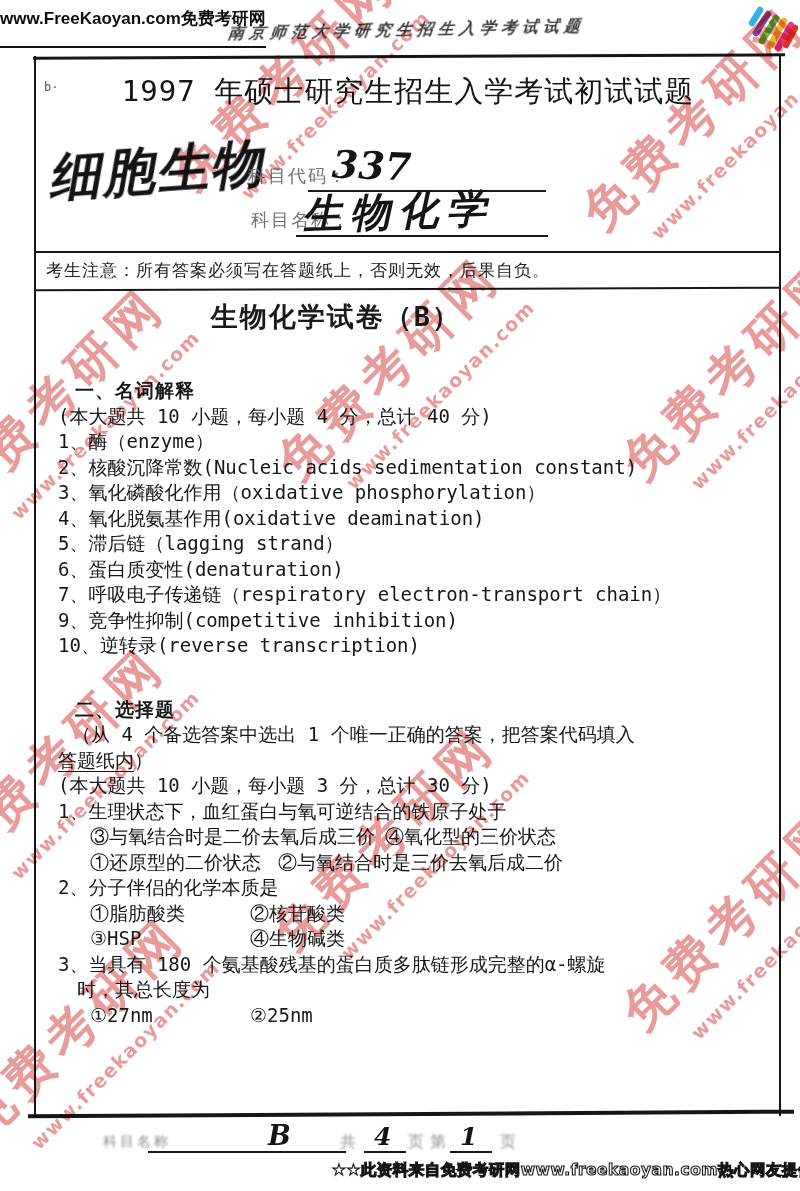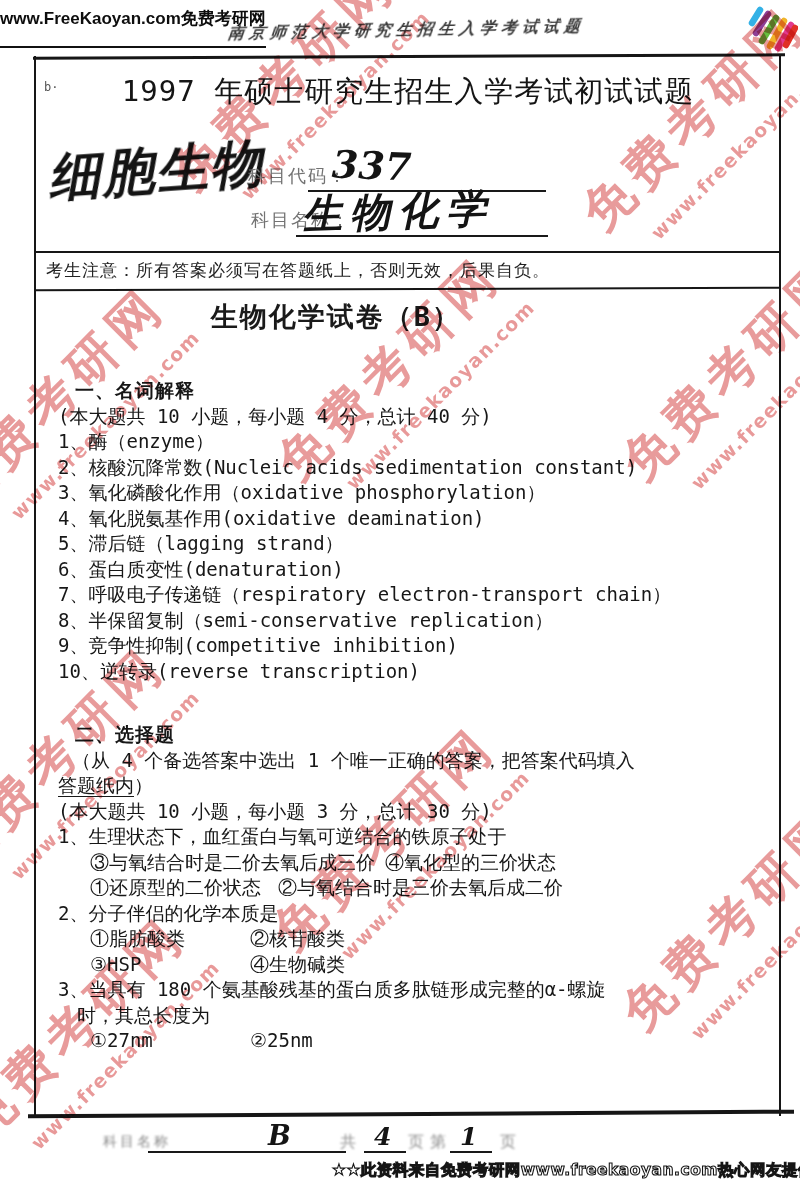--- a/index.html
+++ b/index.html
@@ -145,21 +145,20 @@
 <div class="abs content">
   <div class="h1">一、名词解释</div>
   <div>(本大题共 10 小题，每小题 4 分，总计 40 分)</div>
   <div>1、酶（enzyme）</div>
   <div>2、核酸沉降常数(Nucleic acids sedimentation constant)</div>
   <div>3、氧化磷酸化作用（oxidative phosphorylation）</div>
   <div>4、氧化脱氨基作用(oxidative deamination)</div>
   <div>5、滞后链（lagging strand）</div>
   <div>6、蛋白质变性(denaturation)</div>
   <div>7、呼吸电子传递链（respiratory electron-transport chain）</div>
-  <div>8、半保留复制（semi-conservative replication）</div>
   <div>9、竞争性抑制(competitive inhibition)</div>
   <div>10、逆转录(reverse transcription)</div>
 
   <div class="h1 gap38">二、选择题</div>
   <div class="ind14">（从 4 个备选答案中选出 1 个唯一正确的答案，把答案代码填入</div>
   <div><span class="u-ans">答题纸内</span><span>）</span></div>
   <div>(本大题共 10 小题，每小题 3 分，总计 30 分)</div>
 
   <div>1、生理状态下，血红蛋白与氧可逆结合的铁原子处于</div>
   <div class="optrow">

